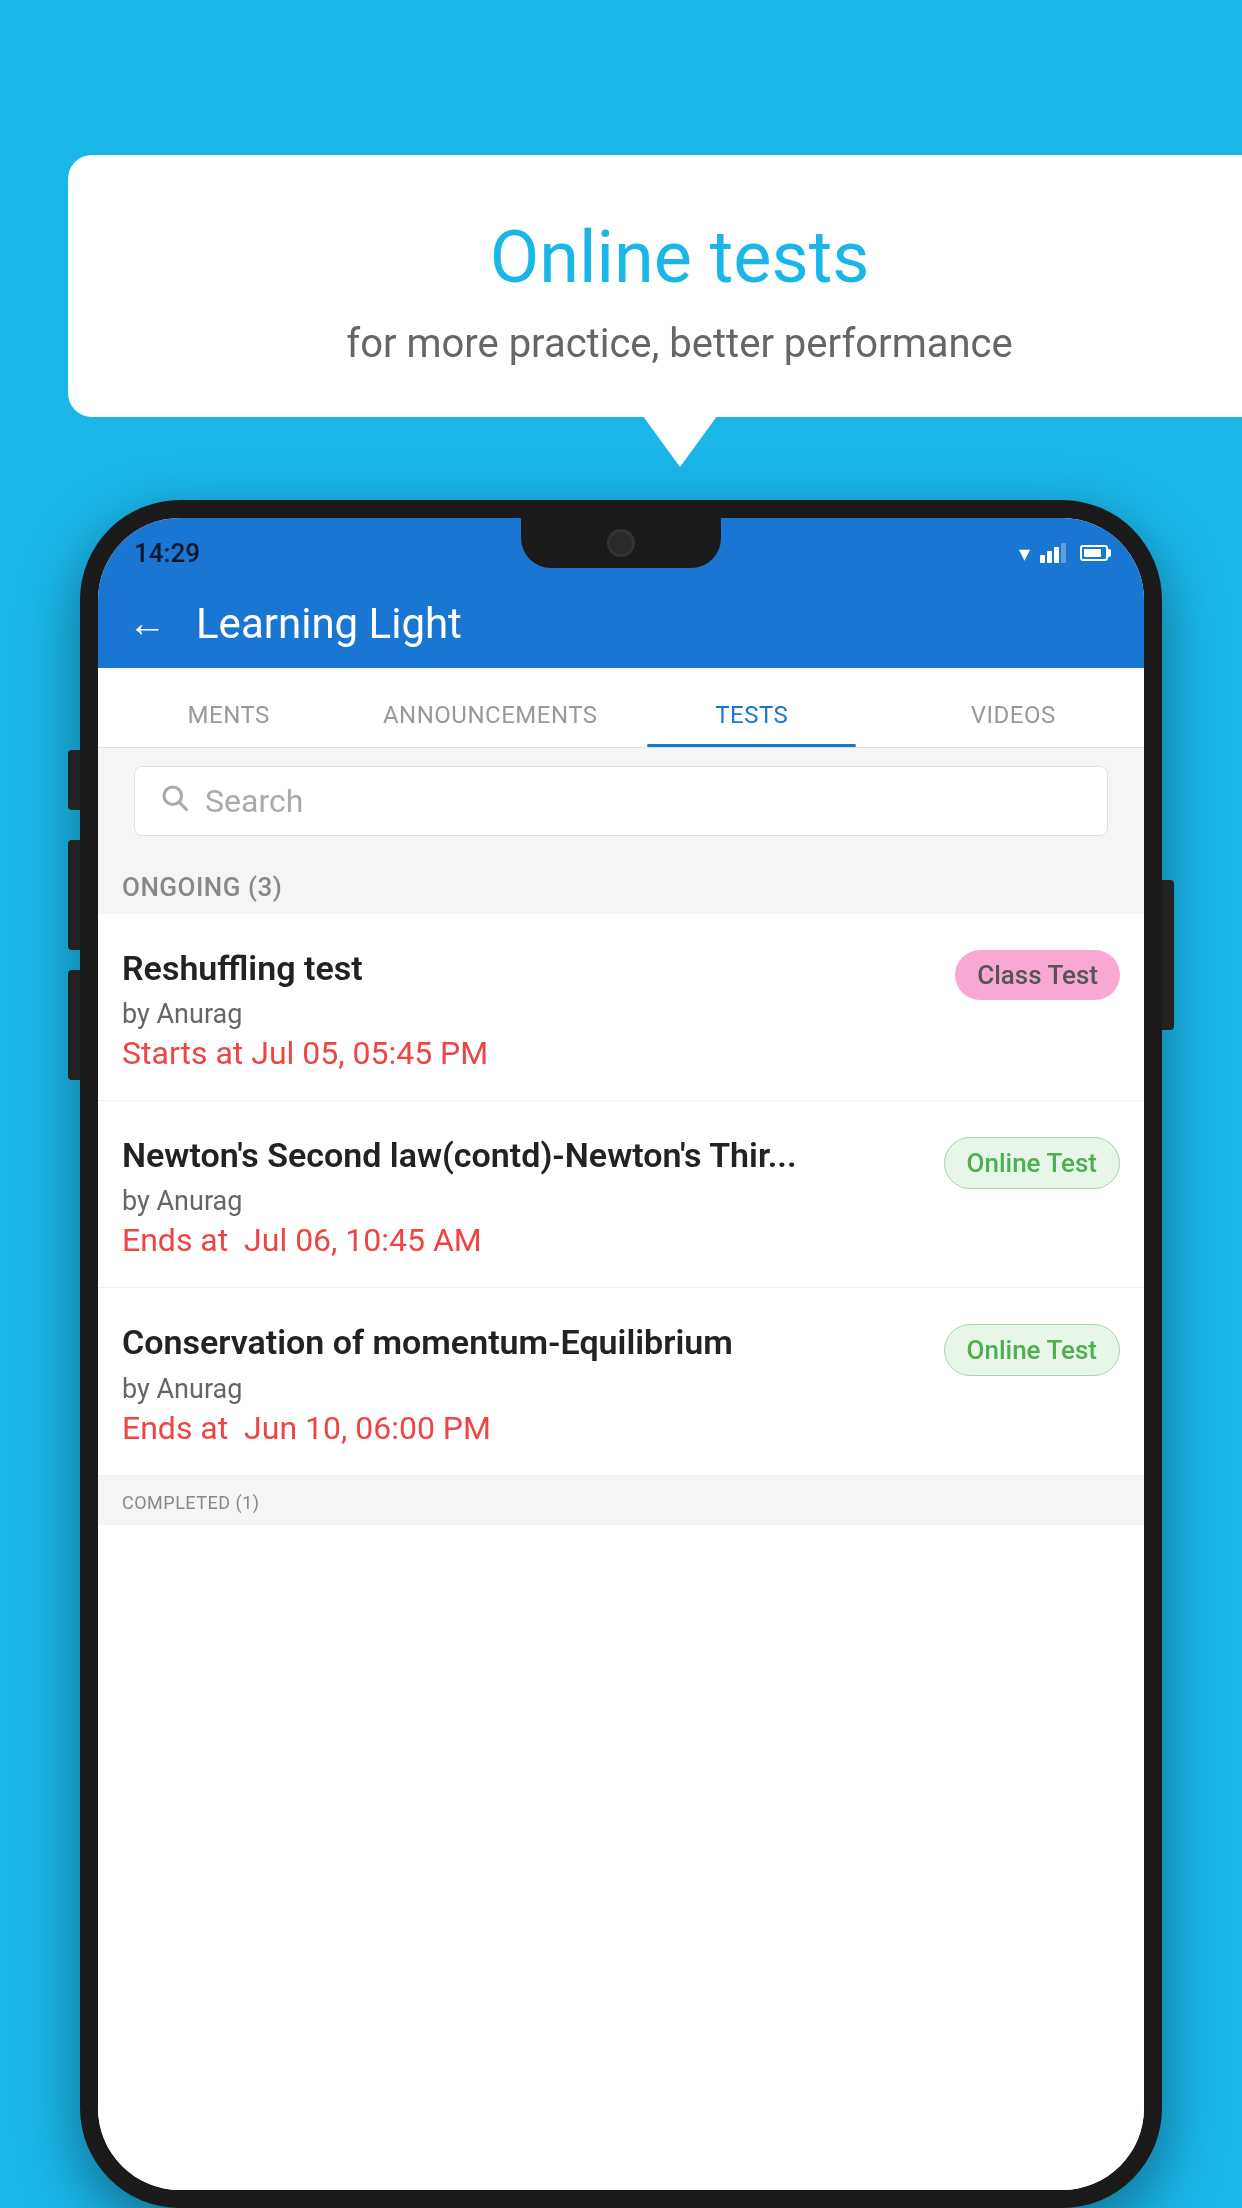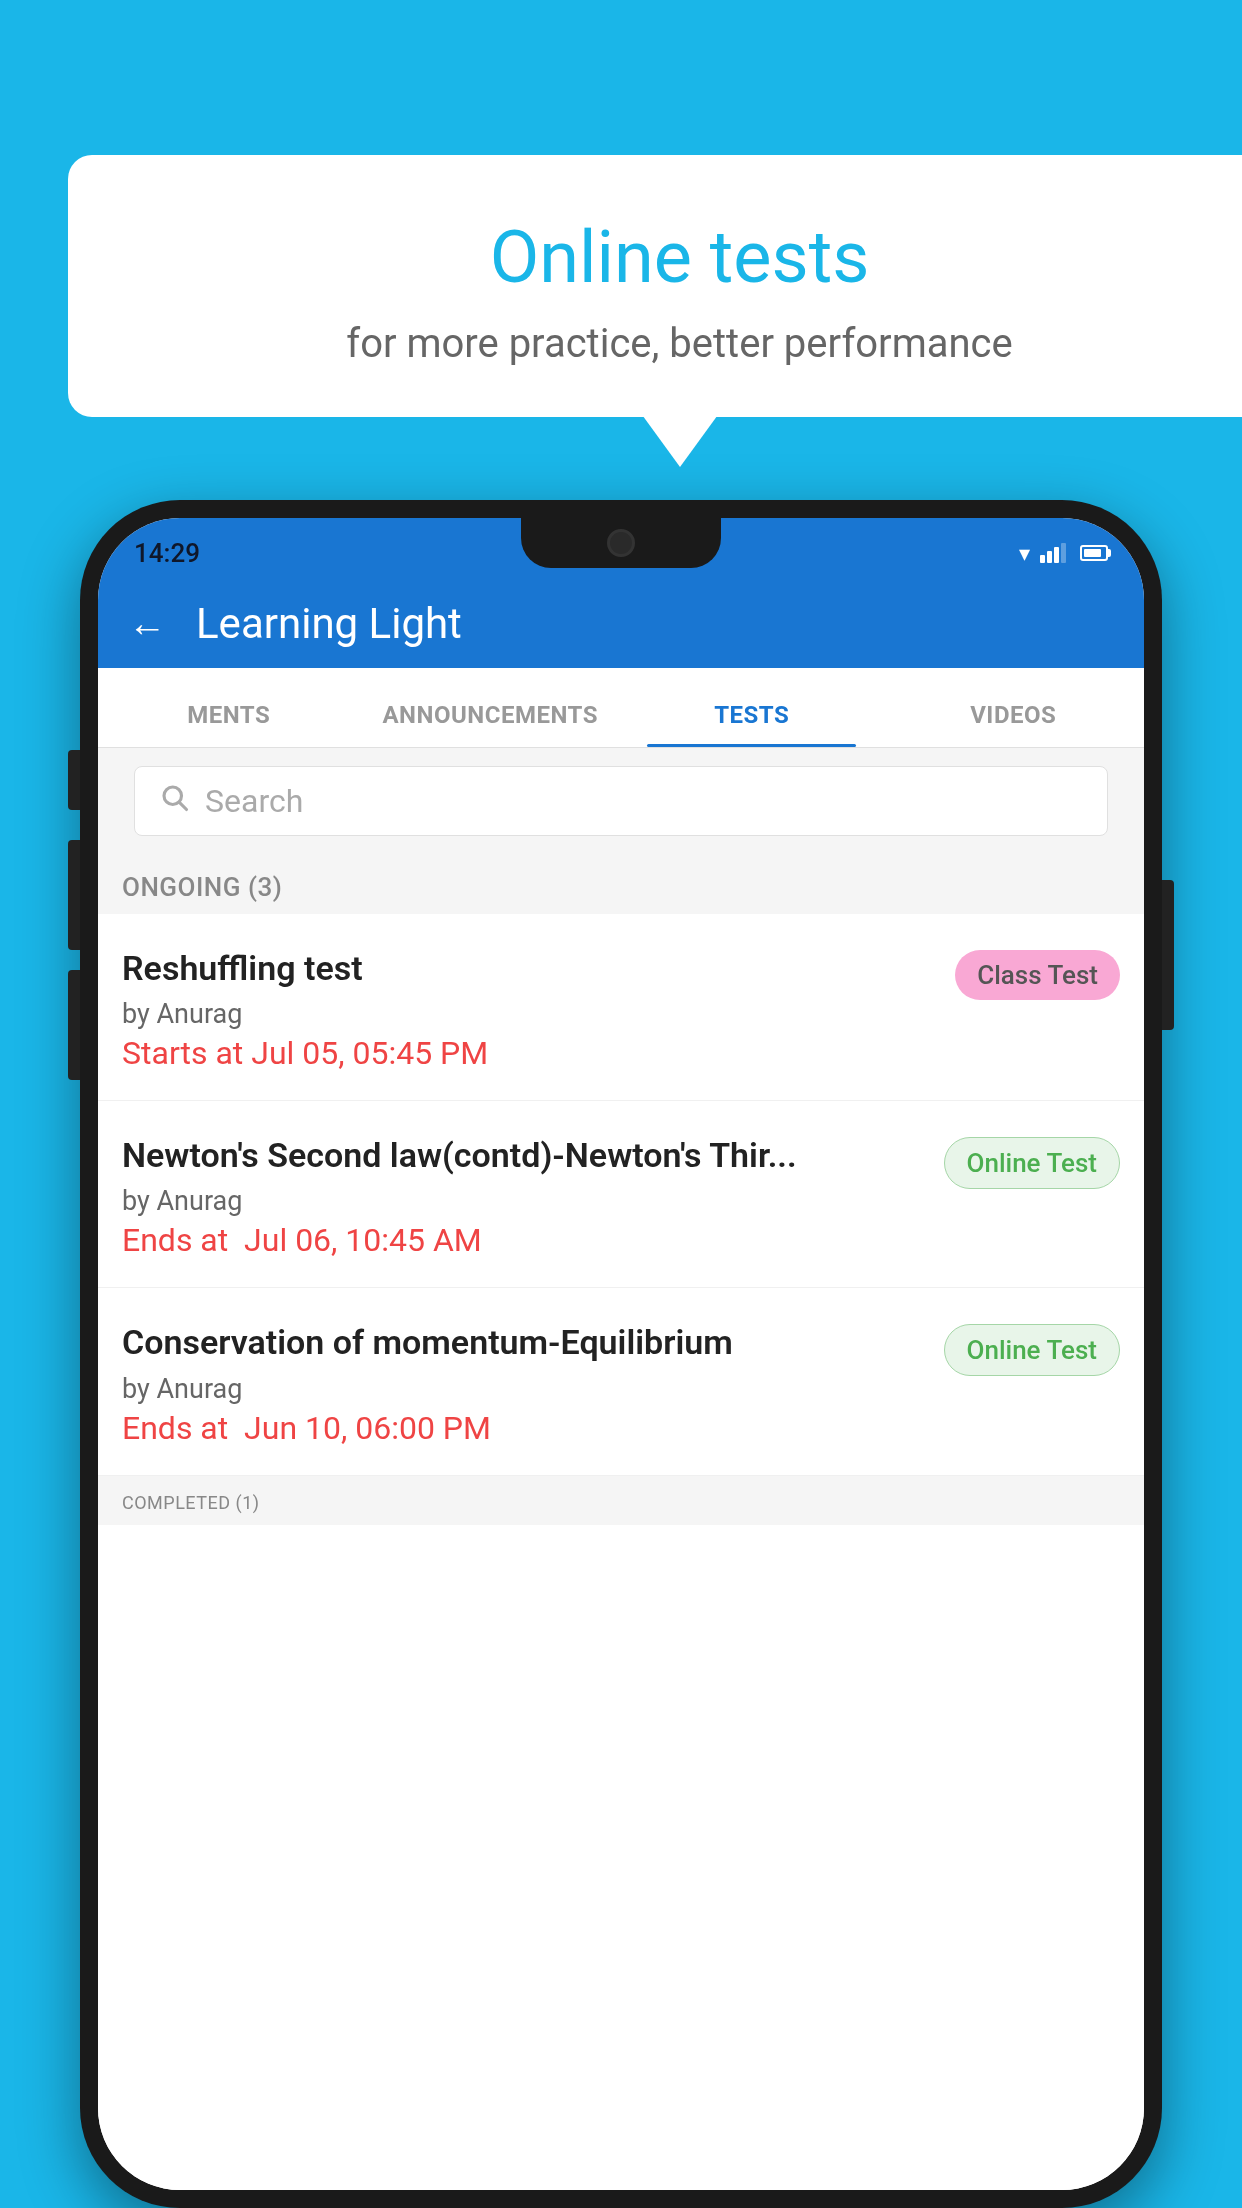--- a/index.html
+++ b/index.html
@@ -248,21 +248,21 @@
       flex-shrink: 0;
       height: 80px;
       align-items: flex-end;
     }
 
     .tab {
       flex: 1;
       text-align: center;
       padding-bottom: 18px;
       font-size: 24px;
-      font-weight: 700;
+      font-weight: 400;
       color: #999;
       cursor: pointer;
       position: relative;
       letter-spacing: 0.5px;
     }
 
     .tab.active {
       color: #1976d2;
     }
 

